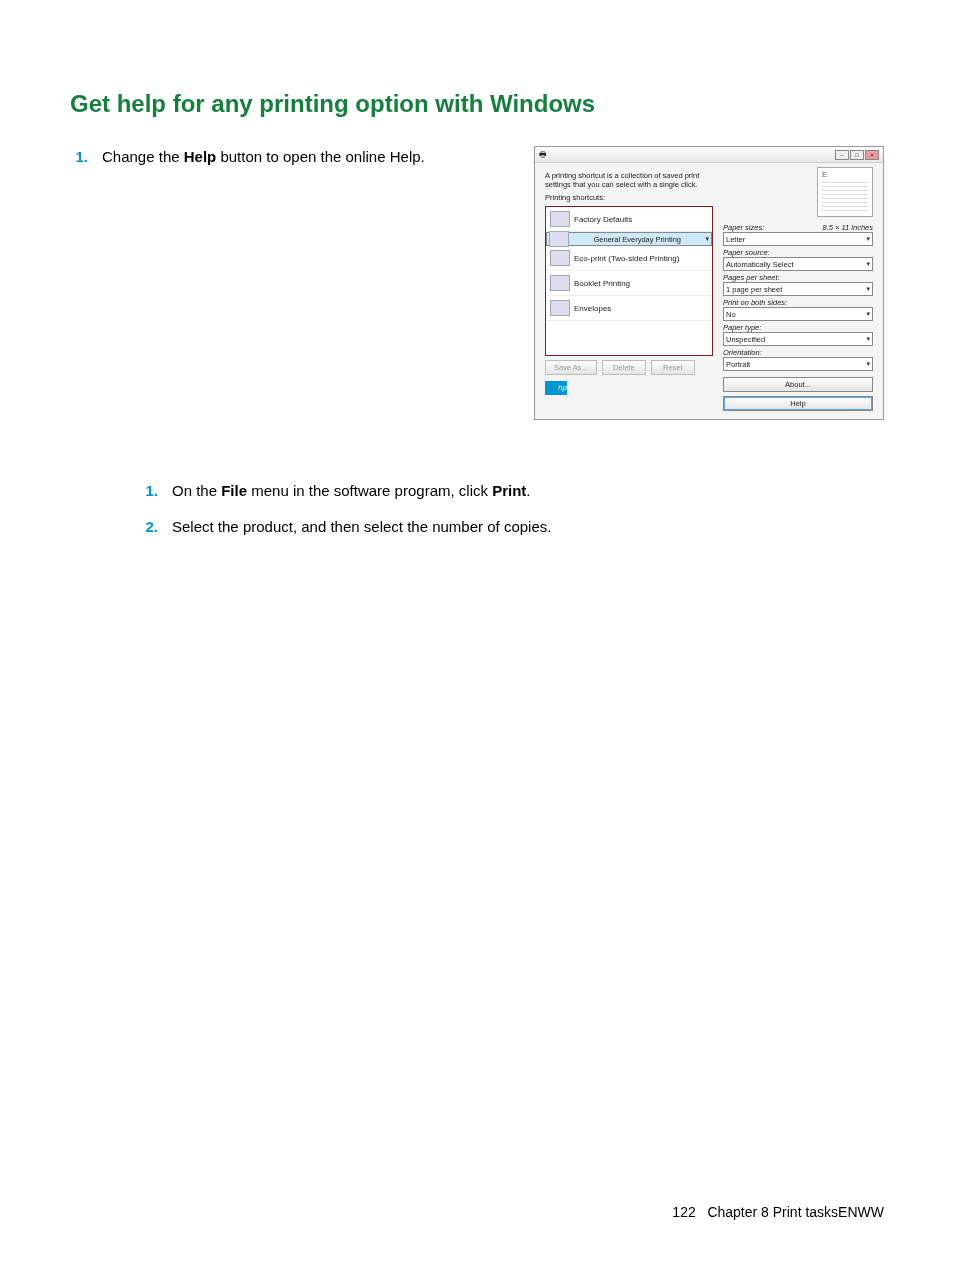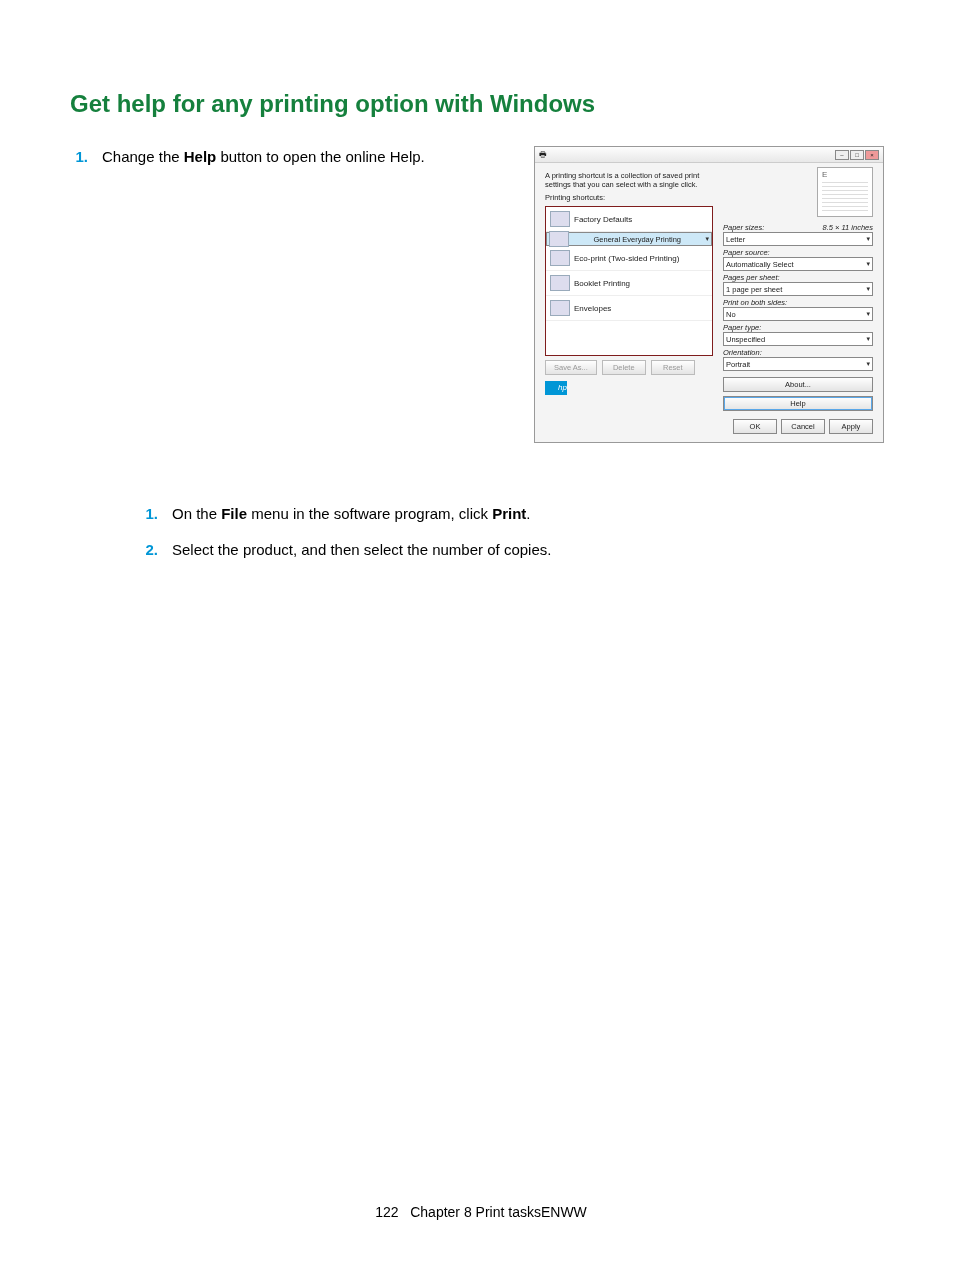--- a/index.html
+++ b/index.html
@@ -129,21 +129,21 @@
   .hp-logo{
     width:22px;height:14px;background:#0096d6;border-radius:0;margin-top:6px;color:#fff;font-size:8px;text-align:right;line-height:14px;font-style:italic;
   }
   .bottom-row{display:flex;justify-content:flex-end;gap:4px;margin-top:8px;}
   .right-btns{display:flex;justify-content:flex-end;gap:4px;margin-top:6px;flex-direction:column;}
   .xpbtn.about{min-width:50px;}
   .xpbtn.help{box-shadow:0 0 0 1px #5aa7e8 inset;}
 
   .footer{
     position:absolute;left:78px;right:70px;bottom:50px;
-    display:flex;justify-content:center;
+    display:flex;justify-content:flex-end;
     font-size:14px;
   }
 </style>
 </head>
 <body>
 
 <div class="page">
 
   <h2 class="section">Get help for any printing option with Windows</h2>
 
@@ -244,25 +244,20 @@
                     <span>Portrait</span>
                   </div>
               </div>
               <div class="right-btns">
                 <div class="xpbtn about">About...</div>
                 <div class="xpbtn help">Help</div>
               </div>
             </div>
           </div>
 
-          <div class="bottom-row">
-            <div class="xpbtn">OK</div>
-            <div class="xpbtn">Cancel</div>
-            <div class="xpbtn">Apply</div>
-          </div>
         </div>
       </div>
     </div>
   </div>
 
 
   <div class="indented-steps">
     <div class="step-line">
       <div class="step-num">1.</div>
       <div class="step-text">

